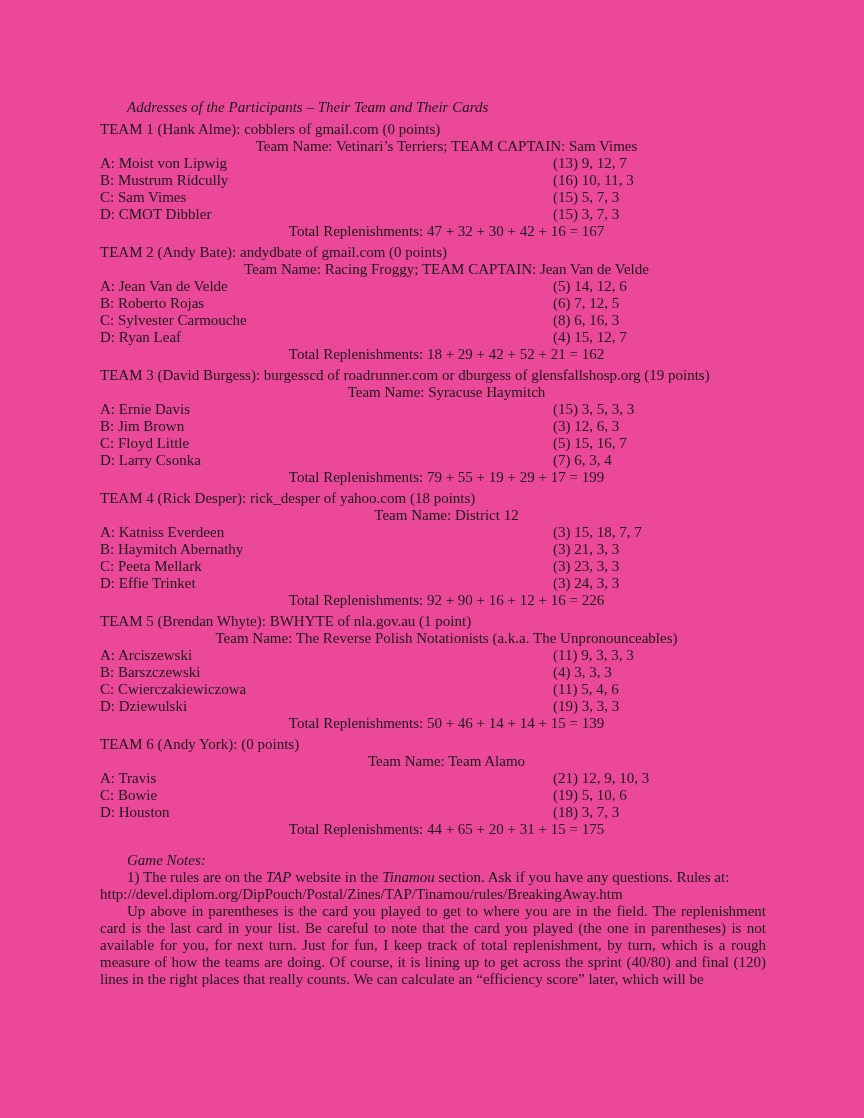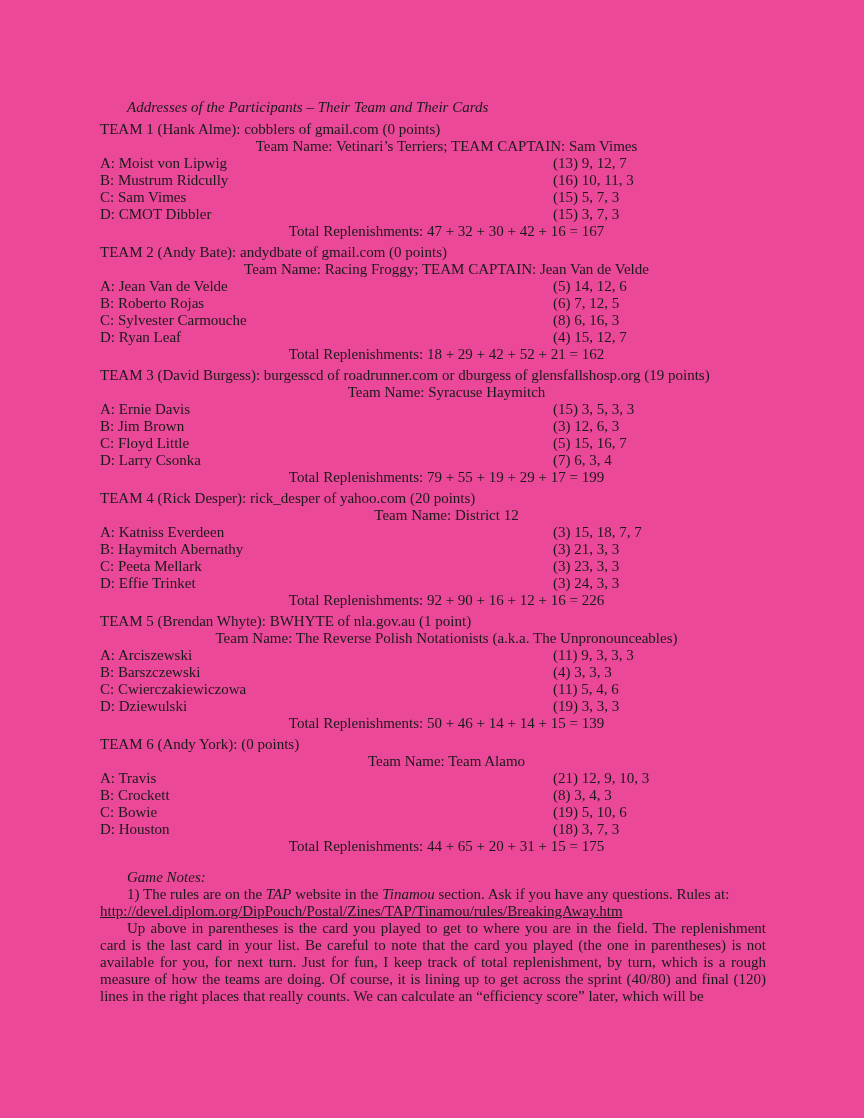--- a/index.html
+++ b/index.html
@@ -44,21 +44,21 @@
   .notes-heading {
     font-style: italic;
     margin-left: 27px;
   }
   .rule-line { text-indent: 27px; }
   .em { font-style: italic; }
   .para {
     text-align: justify;
     text-indent: 27px;
   }
-  .url-line { white-space: nowrap; text-decoration: underline; }
+  .url-line { white-space: nowrap; }
 </style>
 </head>
 <body>
 
 <div class="page">
   <div class="content">
 
     <div class="doc-title">Addresses of the Participants – Their Team and Their Cards</div>
 
     <section class="team">
@@ -121,21 +121,21 @@
         <span class="rider-cards">(5) 15, 16, 7</span>
       </div>
       <div class="rider">
         <span class="rider-label">D: Larry Csonka</span>
         <span class="rider-cards">(7) 6, 3, 4</span>
       </div>
       <div class="line indent">Total Replenishments: 79 + 55 + 19 + 29 + 17 = 199</div>
     </section>
 
     <section class="team">
-      <div class="line">TEAM 4 (Rick Desper): rick_desper of yahoo.com (20 points)</div>
+      <div class="line">TEAM 4 (Rick Desper): rick_desper of yahoo.com (18 points)</div>
       <div class="line indent">Team Name: District 12</div>
       <div class="rider">
         <span class="rider-label">A: Katniss Everdeen</span>
         <span class="rider-cards">(3) 15, 18, 7, 7</span>
       </div>
       <div class="rider">
         <span class="rider-label">B: Haymitch Abernathy</span>
         <span class="rider-cards">(3) 21, 3, 3</span>
       </div>
       <div class="rider">
@@ -170,24 +170,20 @@
       </div>
       <div class="line indent">Total Replenishments: 50 + 46 + 14 + 14 + 15 = 139</div>
     </section>
 
     <section class="team">
       <div class="line">TEAM 6 (Andy York): (0 points)</div>
       <div class="line indent">Team Name: Team Alamo</div>
       <div class="rider">
         <span class="rider-label">A: Travis</span>
         <span class="rider-cards">(21) 12, 9, 10, 3</span>
-      </div>
-      <div class="rider">
-        <span class="rider-label">B: Crockett</span>
-        <span class="rider-cards">(8) 3, 4, 3</span>
       </div>
       <div class="rider">
         <span class="rider-label">C: Bowie</span>
         <span class="rider-cards">(19) 5, 10, 6</span>
       </div>
       <div class="rider">
         <span class="rider-label">D: Houston</span>
         <span class="rider-cards">(18) 3, 7, 3</span>
       </div>
       <div class="line indent">Total Replenishments: 44 + 65 + 20 + 31 + 15 = 175</div>

